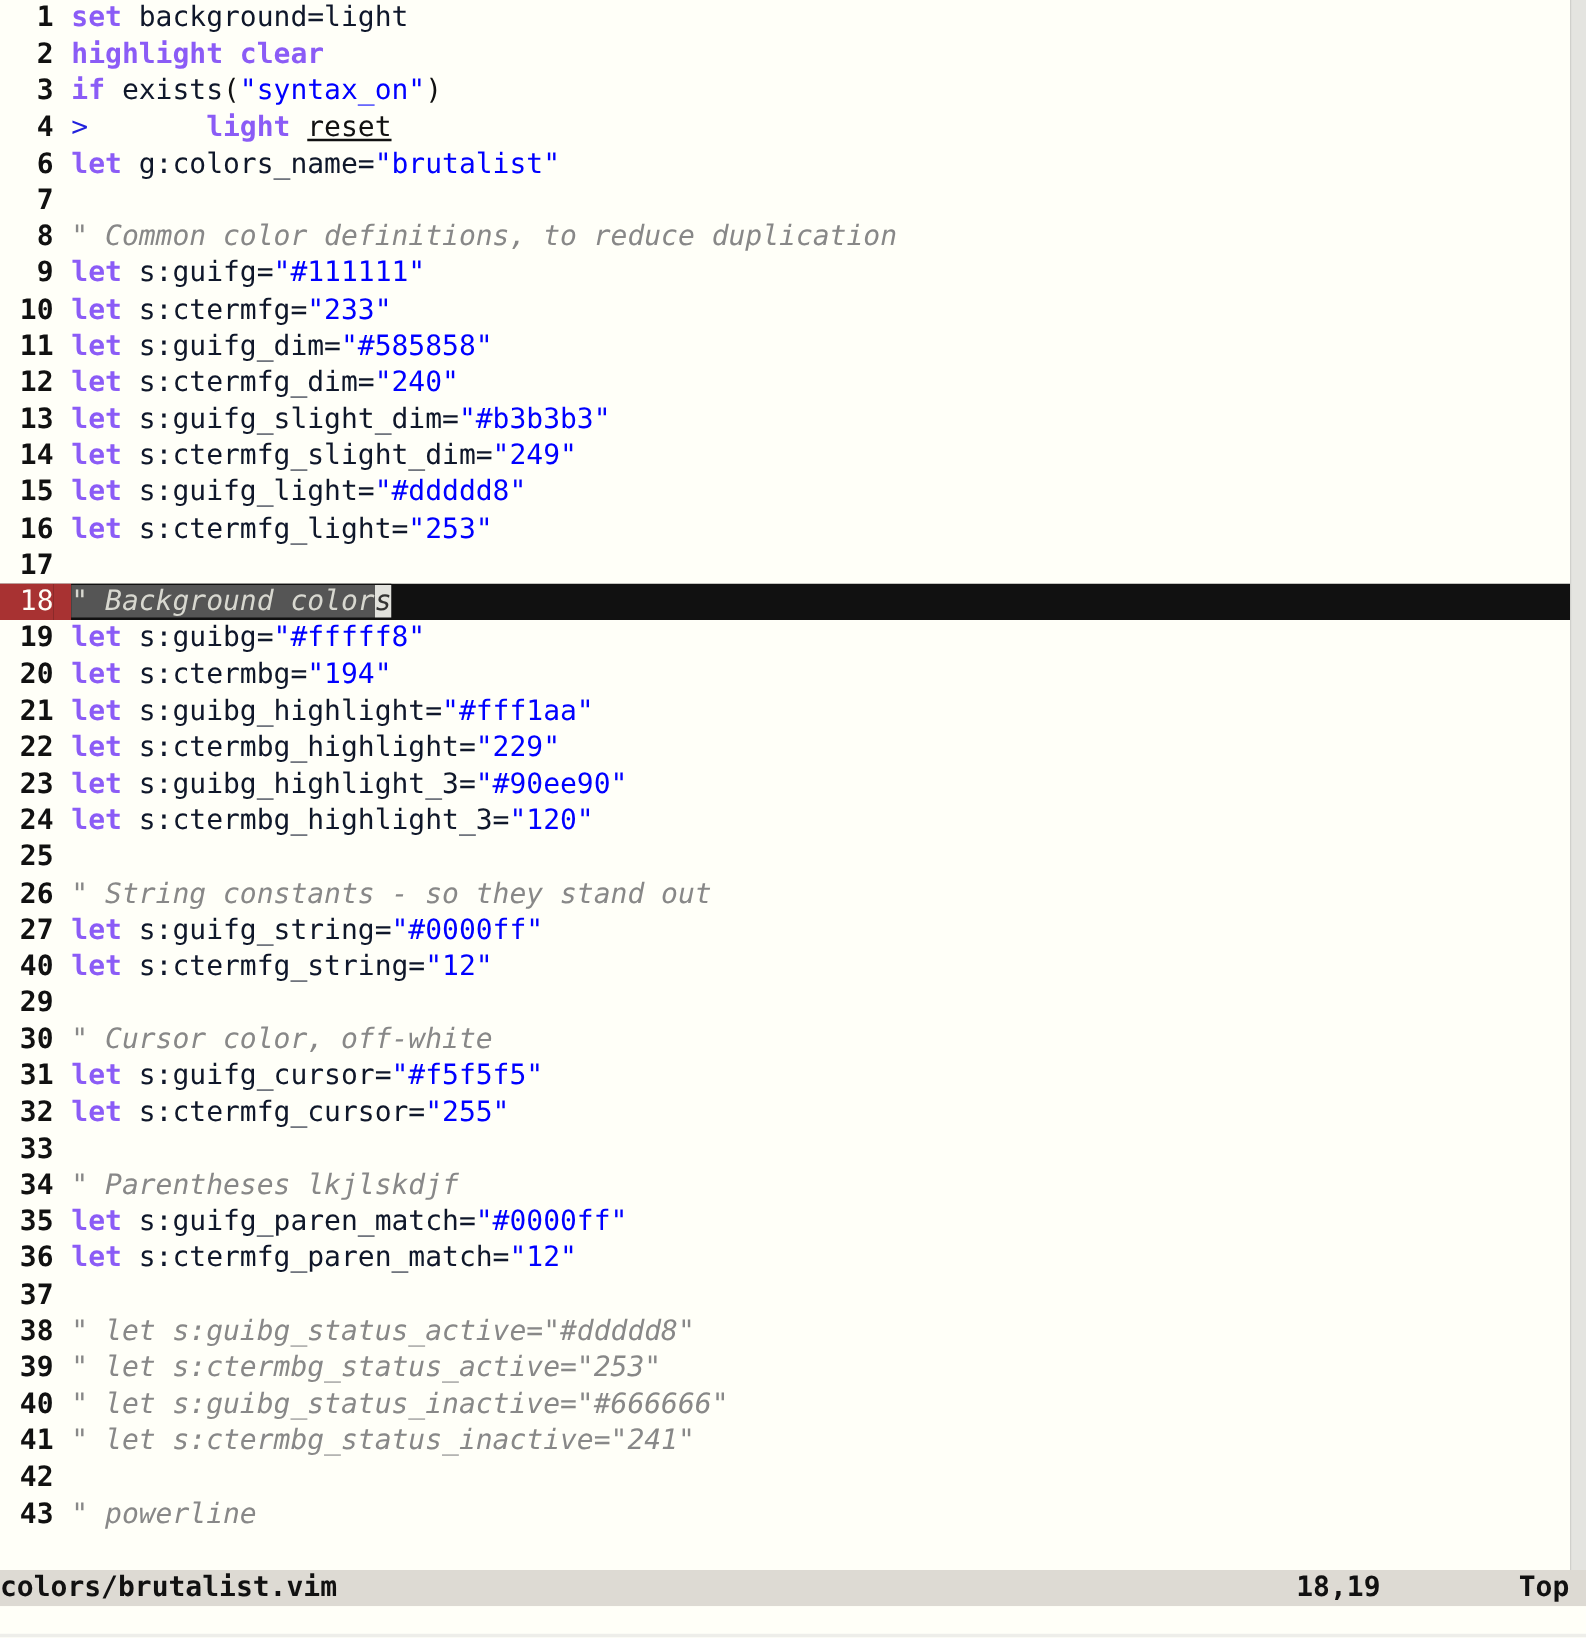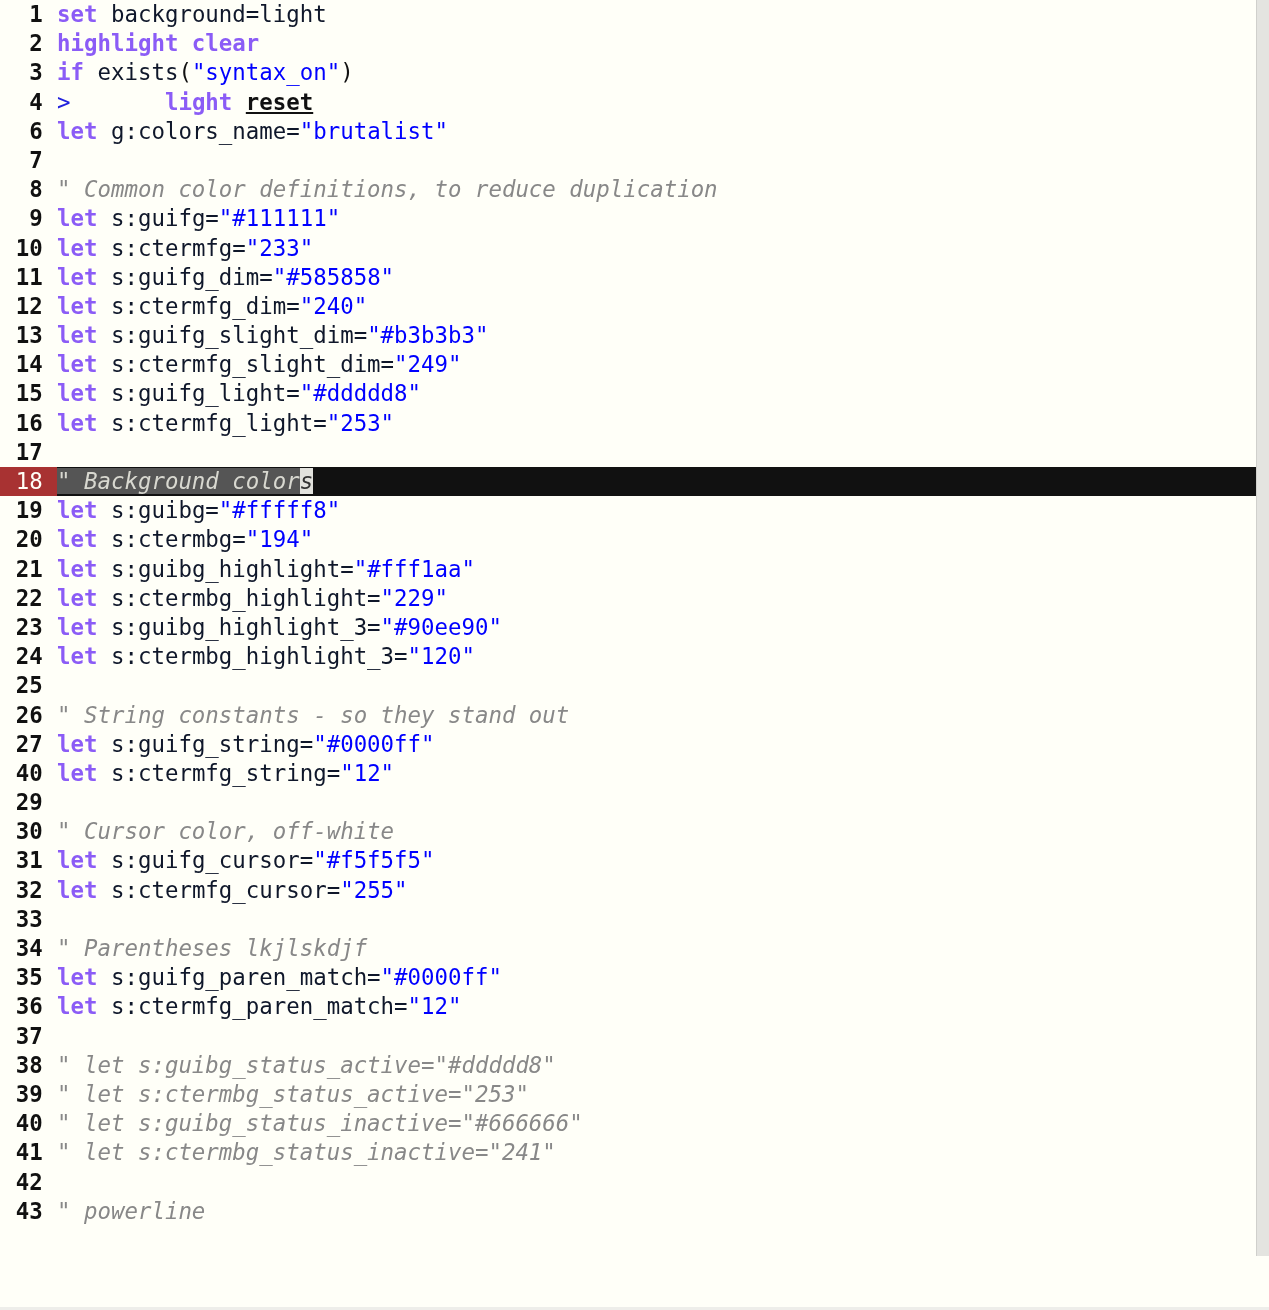--- a/index.html
+++ b/index.html
@@ -62,21 +62,21 @@
     display: inline-block;
     vertical-align: top;
   }
 
   
   .kw       { font-weight: bold; color: #8b5cf6; }
   .ident    { font-weight: normal; color: #0f172a; }
   .str      { font-weight: normal; color: #0000ff; }
   .comment  { font-style: italic; font-weight: normal; color: #888888; }
   .tabmark  { font-weight: normal; color: #2222dd; }
-  .special  { text-decoration: underline; font-weight: bold; color: #111111; }
+  .special  { text-decoration: underline; font-weight: normal; color: #111111; }
   .punct    { font-weight: normal; color: #111111; }
 
   
   .cursor-line {
     background: #111111;
   }
   .cursor-line .lnum {
     background: #a83232;
     color: #fffff8;
     font-weight: normal;
@@ -211,17 +211,22 @@
       <div class="code-line"><span class="lnum">38</span><span class="gutter-gap"> </span><span class="ltext"><span class="comment">" let s:guibg_status_active="#ddddd8"</span></span></div>
       <div class="code-line"><span class="lnum">39</span><span class="gutter-gap"> </span><span class="ltext"><span class="comment">" let s:ctermbg_status_active="253"</span></span></div>
       <div class="code-line"><span class="lnum">40</span><span class="gutter-gap"> </span><span class="ltext"><span class="comment">" let s:guibg_status_inactive="#666666"</span></span></div>
       <div class="code-line"><span class="lnum">41</span><span class="gutter-gap"> </span><span class="ltext"><span class="comment">" let s:ctermbg_status_inactive="241"</span></span></div>
       <div class="code-line"><span class="lnum">42</span><span class="gutter-gap"> </span><span class="ltext"></span></div>
       <div class="code-line"><span class="lnum">43</span><span class="gutter-gap"> </span><span class="ltext"><span class="comment">" powerline</span></span></div>
     </div>
 
   <div id="scrollbar"></div>
 
+  <div id="statusline">
+    <span class="sl-file">colors/brutalist.vim</span>
+    <span class="sl-ruler">18,19</span>
+    <span class="sl-pos">Top</span>
+  </div>
 
   <div id="cmdline"></div>
 
   <div id="bottom-edge"></div>
 </div>
 
 </body></html>

